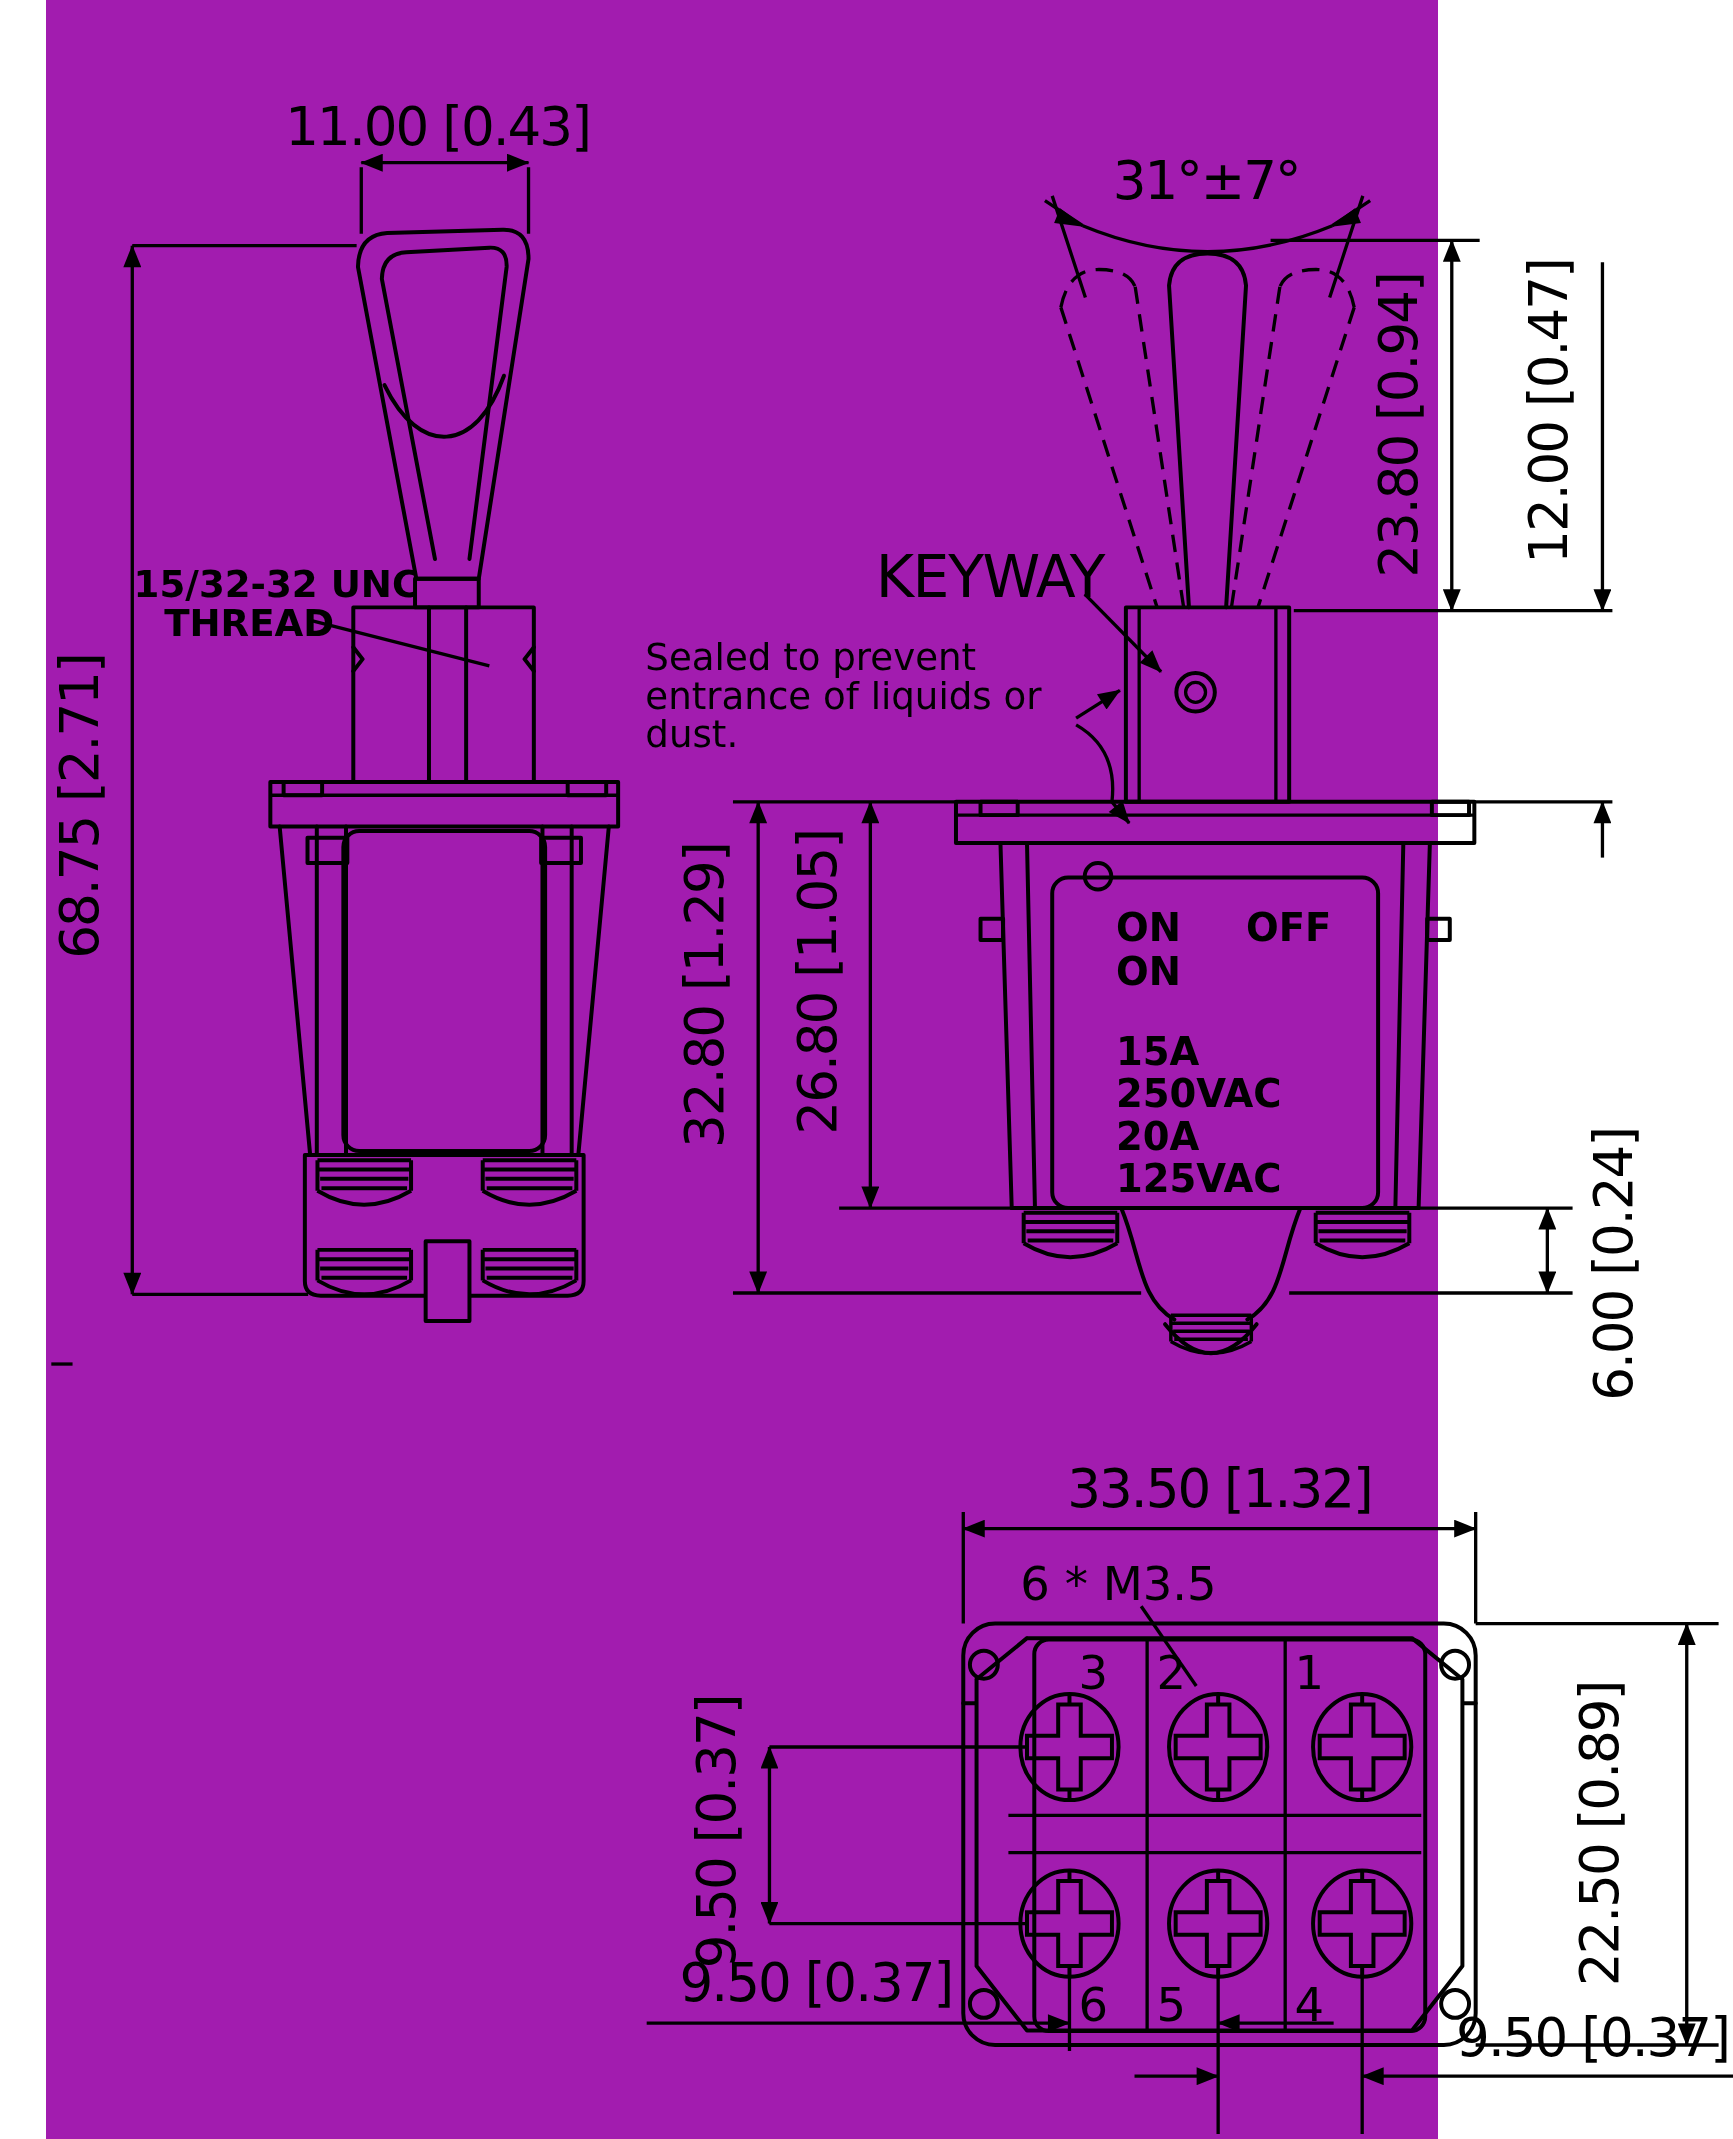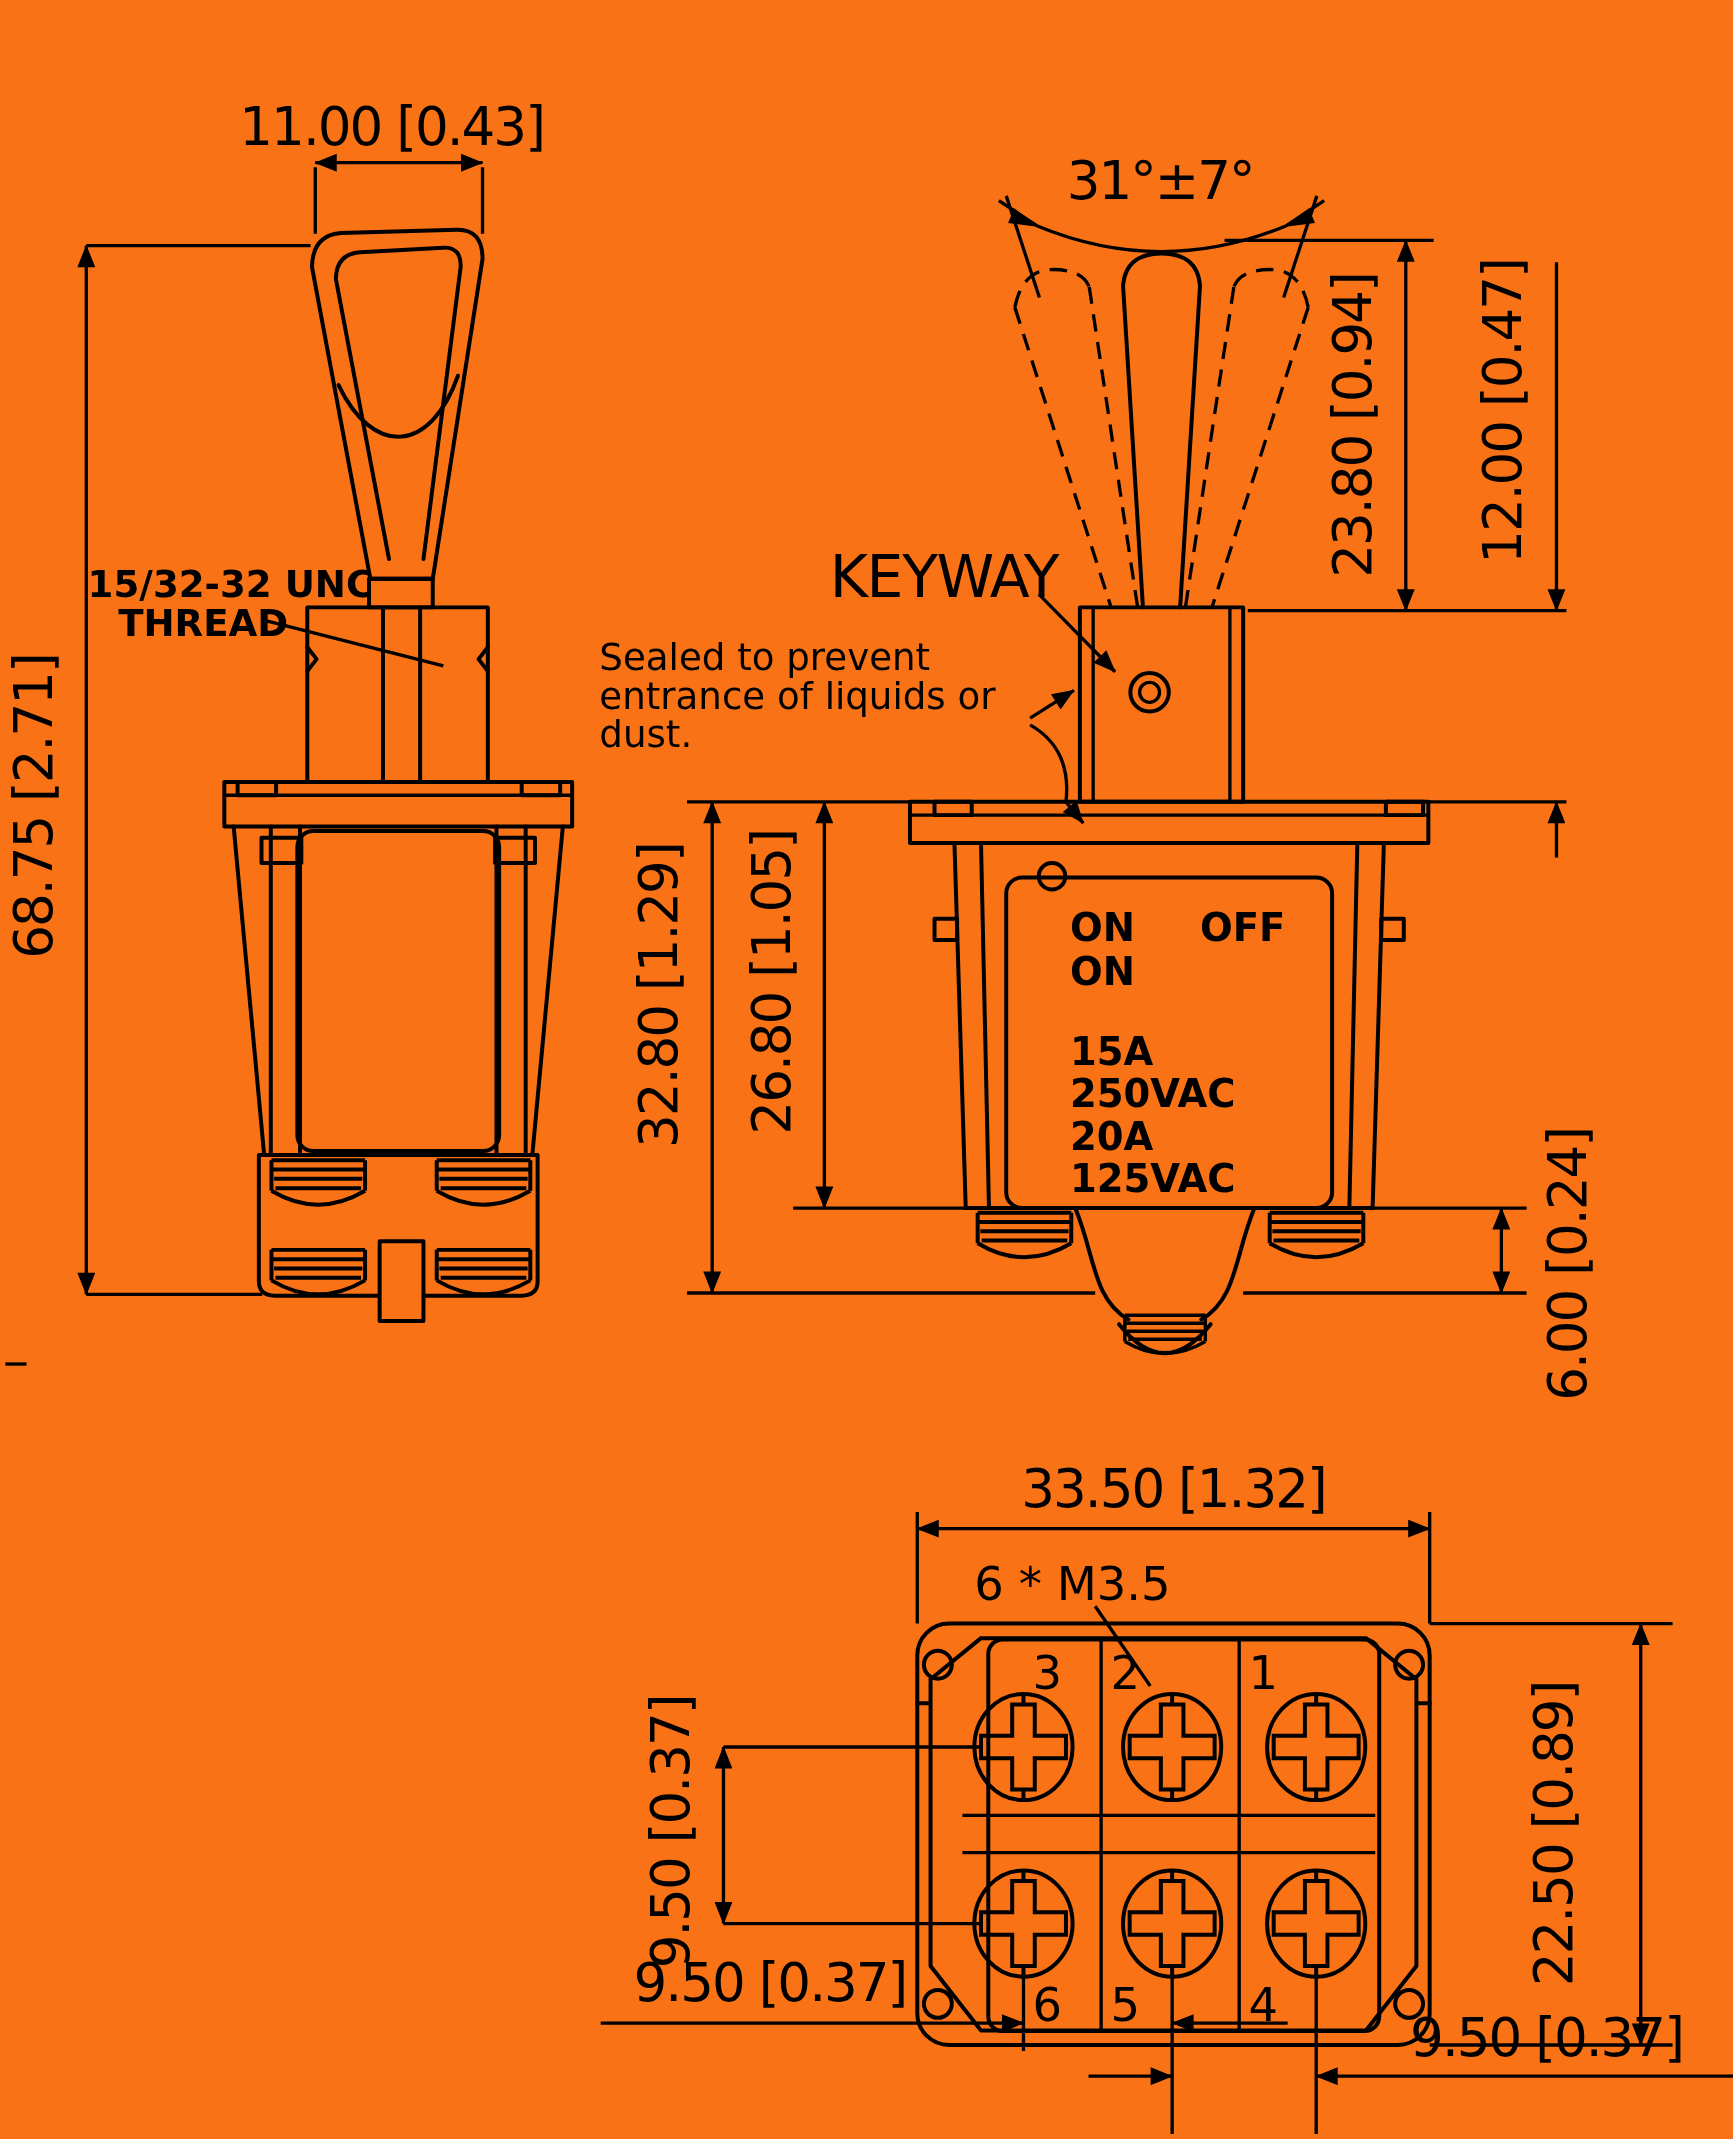--- a/index.html
+++ b/index.html
@@ -1,16 +1,16 @@
 <!DOCTYPE html>
 <html style="font-size:10.6px"><head>
 <meta charset="utf-8">
 <style>
   html,body{margin:0;padding:0;background:#ffffff;}
-  .page{width:1733px;height:2140px;background:#f97316;position:relative;}
+  .page{width:1392px;height:2140px;background:#a21caf;position:relative;margin-left:46px;}
   svg{display:block;}
   
   .ol{fill:none;stroke:#000;stroke-width:6;stroke-linecap:round;stroke-linejoin:round;}
   .thin{fill:none;stroke:#000;stroke-width:5;stroke-linecap:butt;}
   .dash{fill:none;stroke:#000;stroke-width:5;stroke-dasharray:26 16;stroke-linecap:butt;}
   .fillb{fill:#000;stroke:none;}
   text{fill:#000;stroke:none;font-family:"DejaVu Sans","Liberation Sans",sans-serif;}
   .dim{font-size:80px;letter-spacing:-3px;font-weight:400;}
   .dimv{font-size:80px;letter-spacing:-3px;font-weight:400;}
   .note{font-size:56px;font-weight:400;}

